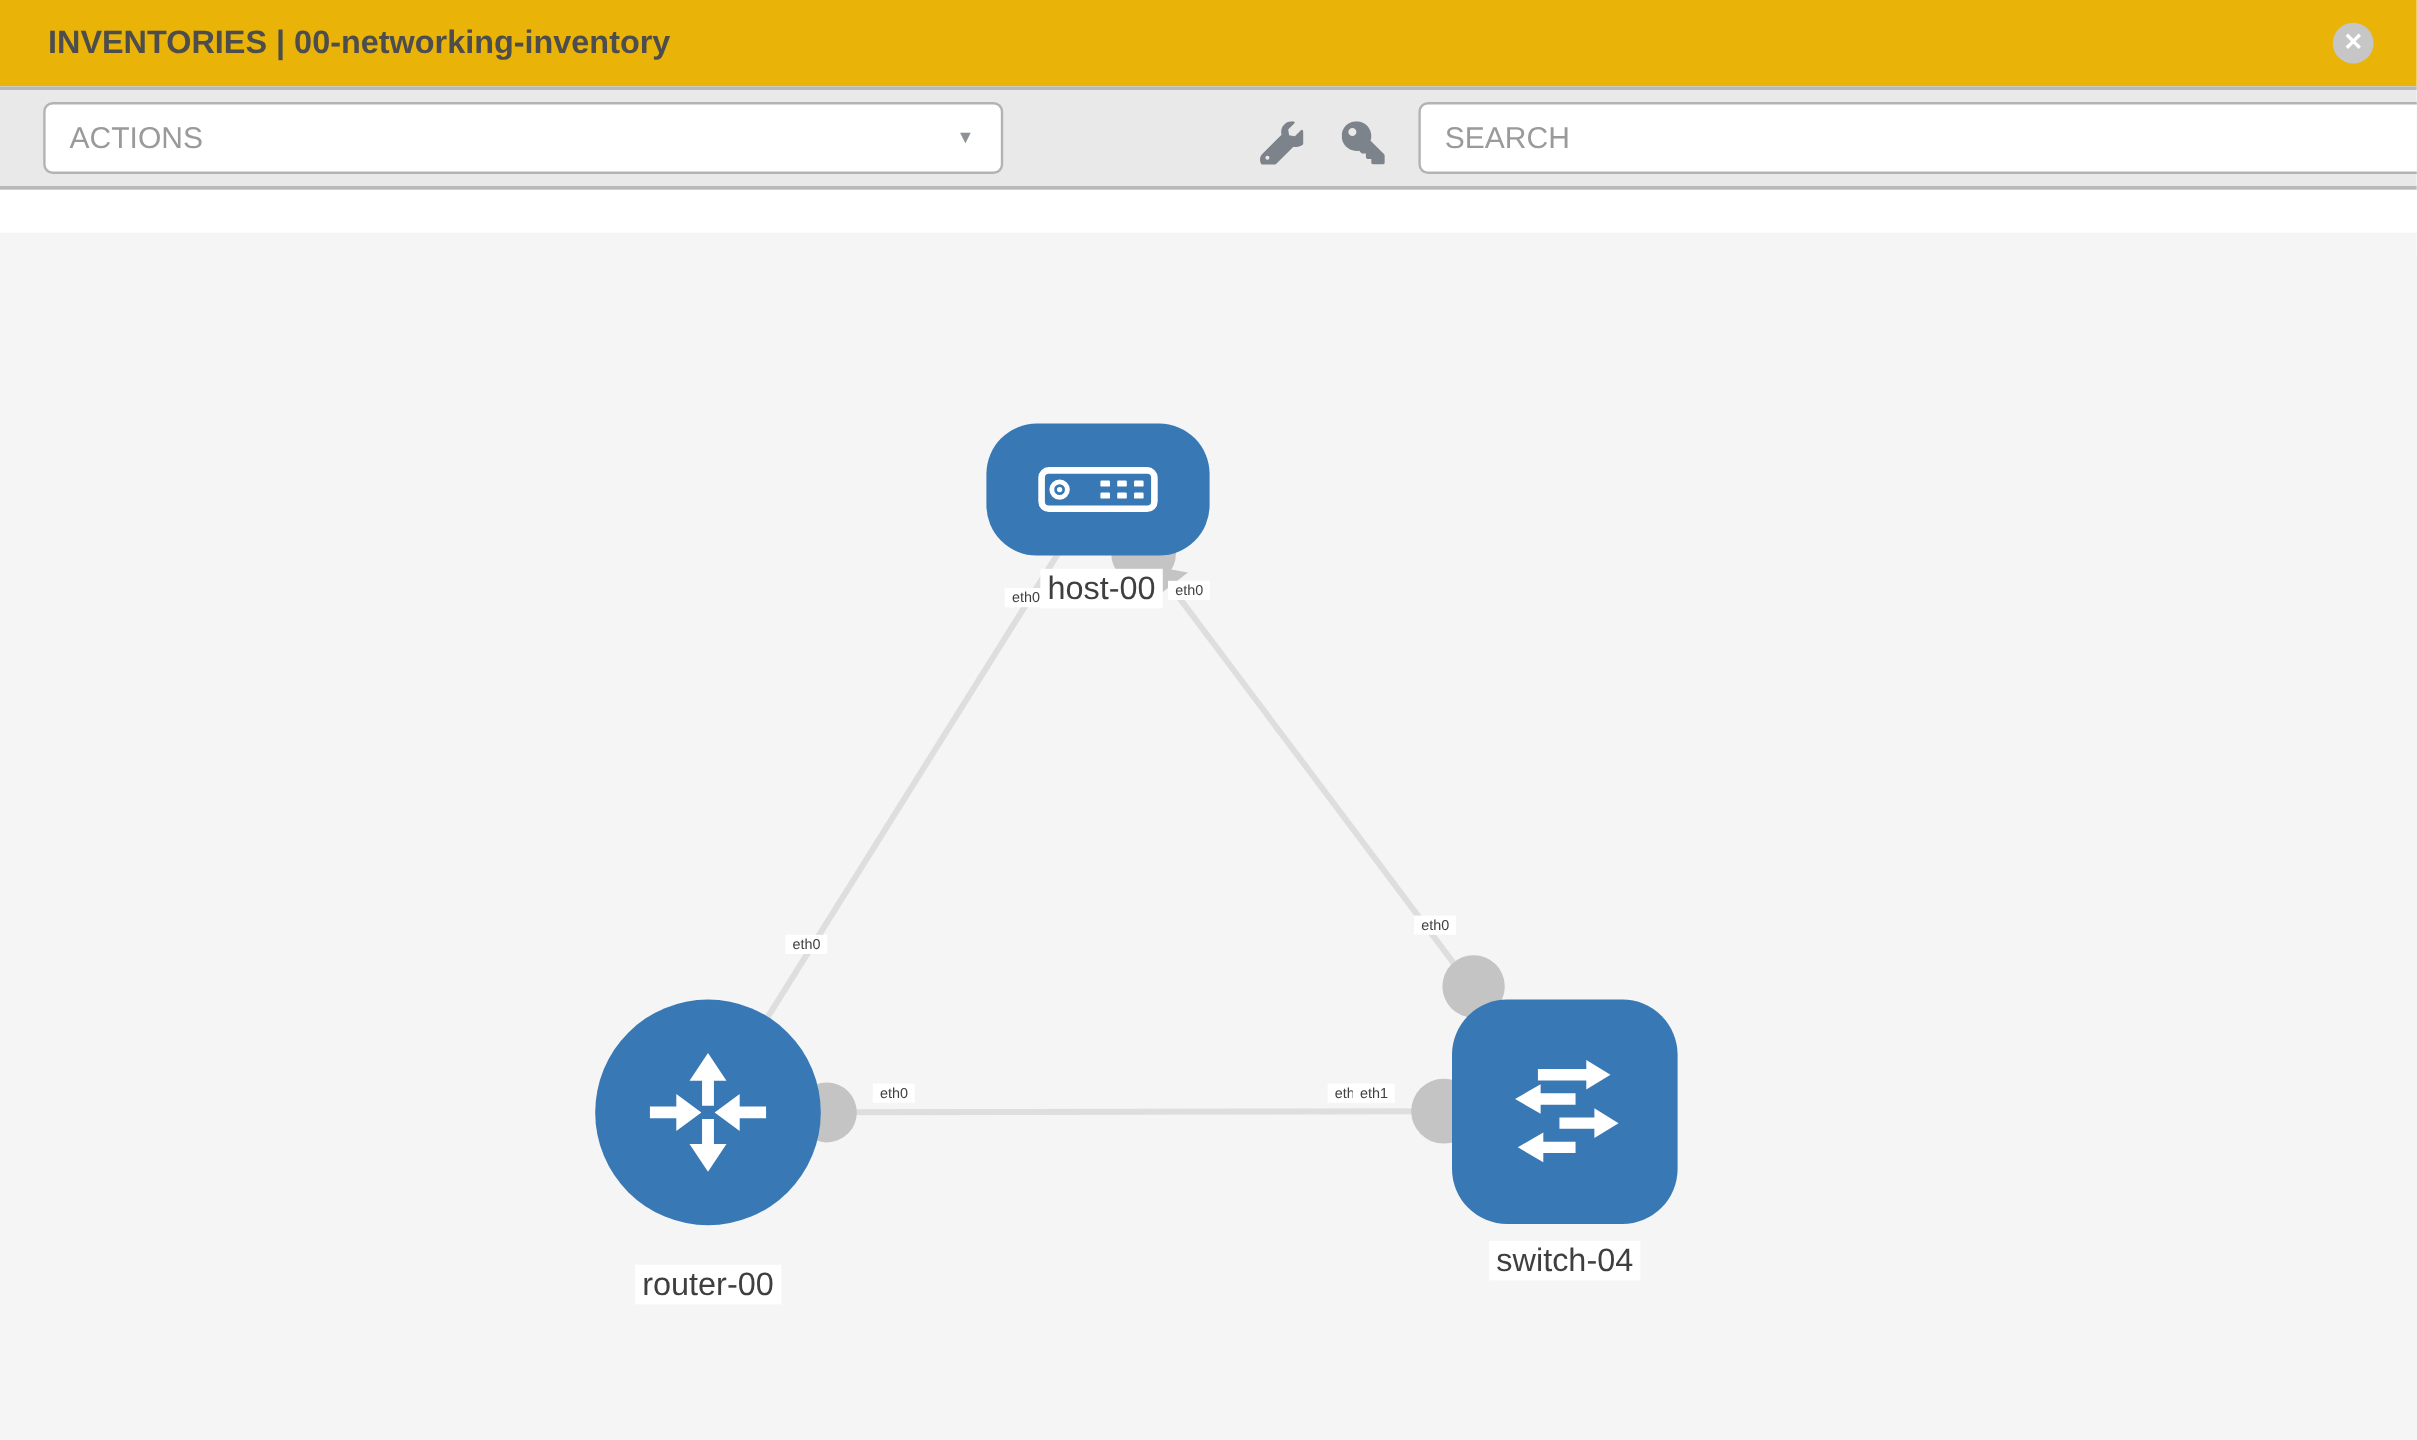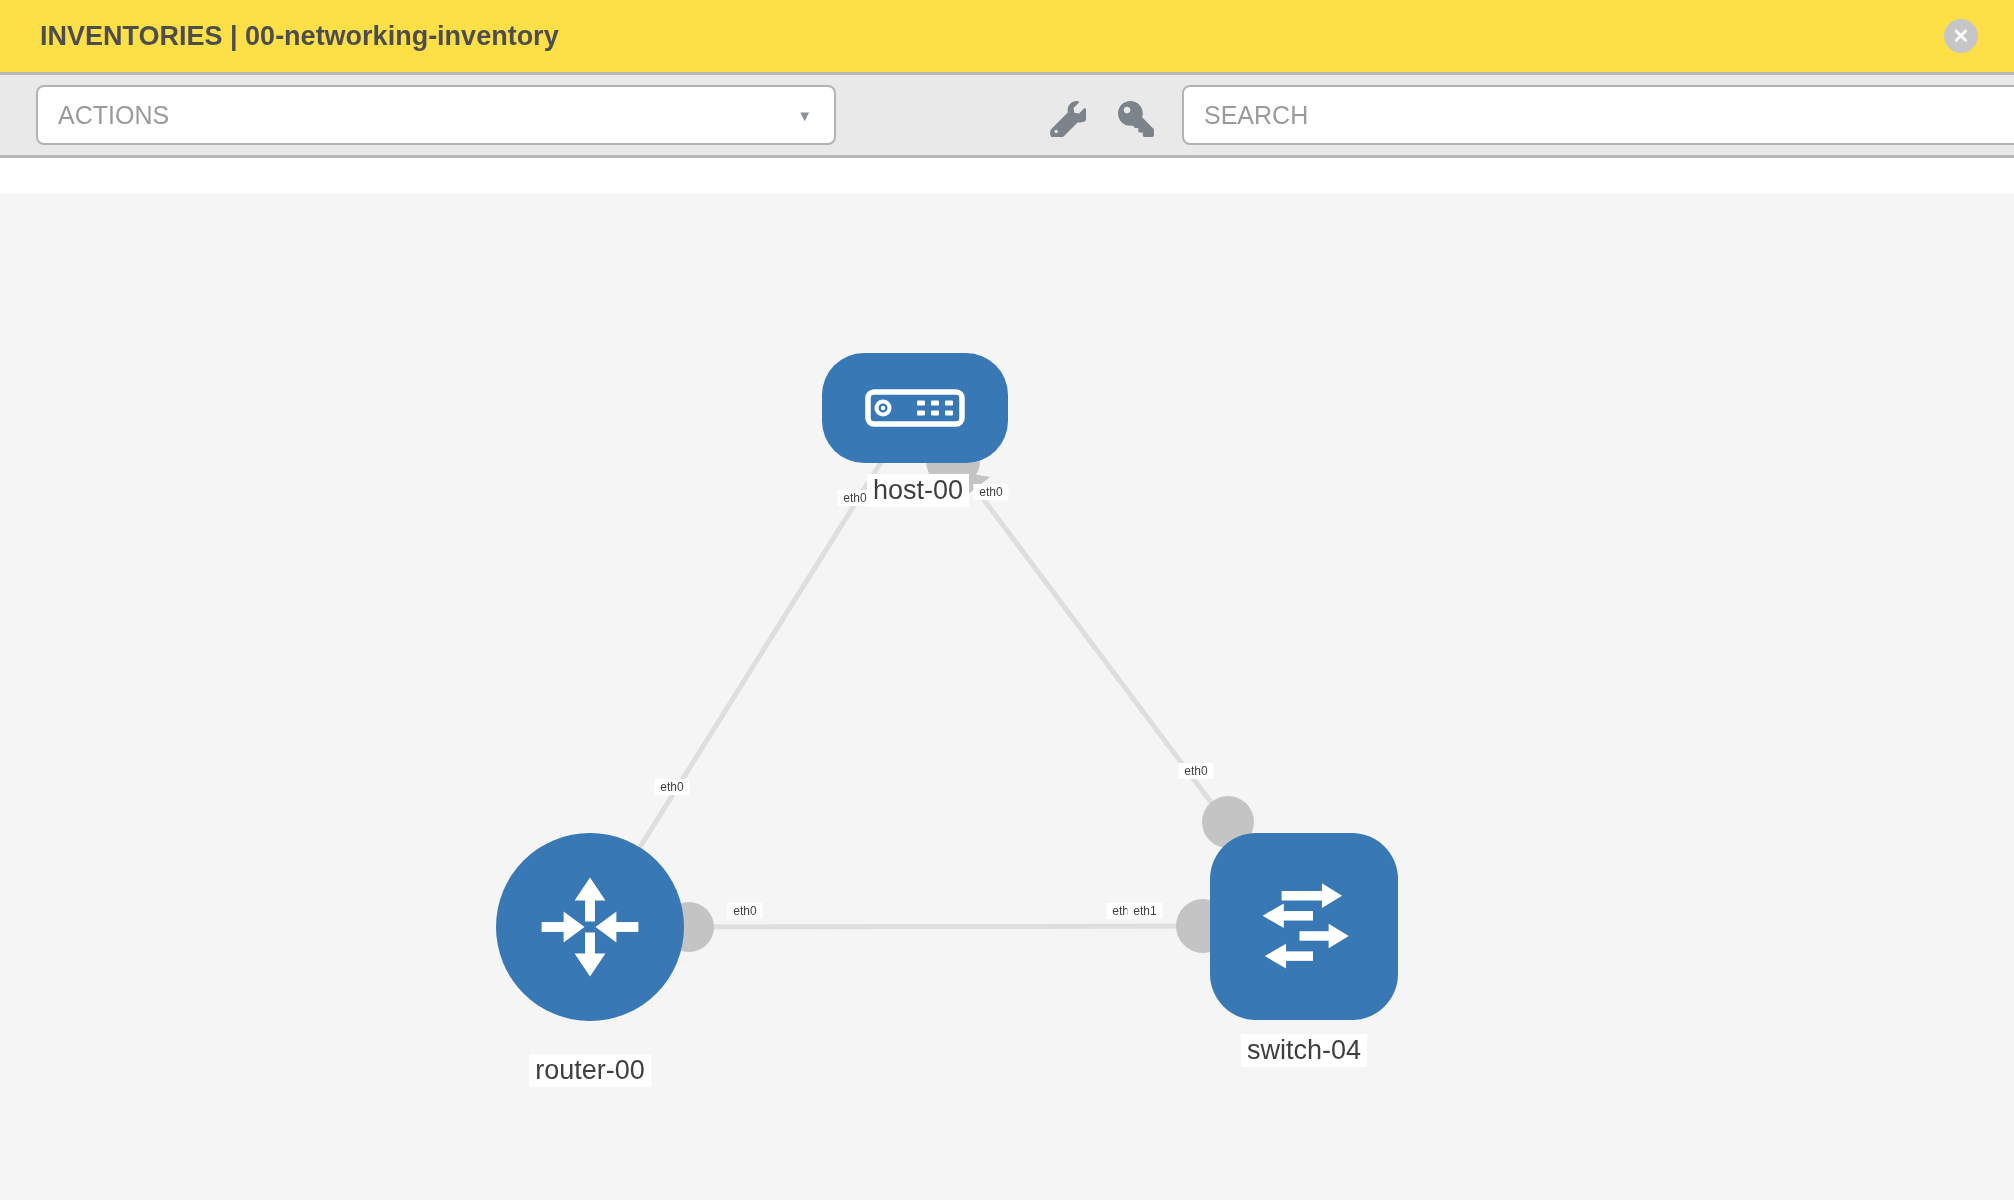--- a/index.html
+++ b/index.html
@@ -1,20 +1,20 @@
 <!DOCTYPE html>
 <html><head>
 <meta charset="utf-8">
 <style>
   * { margin:0; padding:0; box-sizing:border-box; }
   html,body { width:2014px; height:1200px; overflow:hidden;
     font-family:"Liberation Sans", sans-serif; background:#ffffff; }
 
   
-  .header { position:relative; width:100%; height:72px; background:#fde047; }
+  .header { position:relative; width:100%; height:72px; background:#eab308; }
   .header-title { position:absolute; left:40px; top:50%; transform:translateY(-50%);
     font-size:27px; font-weight:700; color:#4d4d4d; letter-spacing:0; }
   .close-btn { position:absolute; right:36px; top:19px; width:34px; height:34px;
     border-radius:50%; background:#c6c6c6; color:#ffffff; display:flex;
     align-items:center; justify-content:center; font-size:20px; font-weight:700;
     cursor:pointer; line-height:1; }
 
   
   .toolbar { position:relative; width:100%; height:86px; background:#e9e9e9;
     border-top:3px solid #b8b8b8; border-bottom:3px solid #b8b8b8; }

